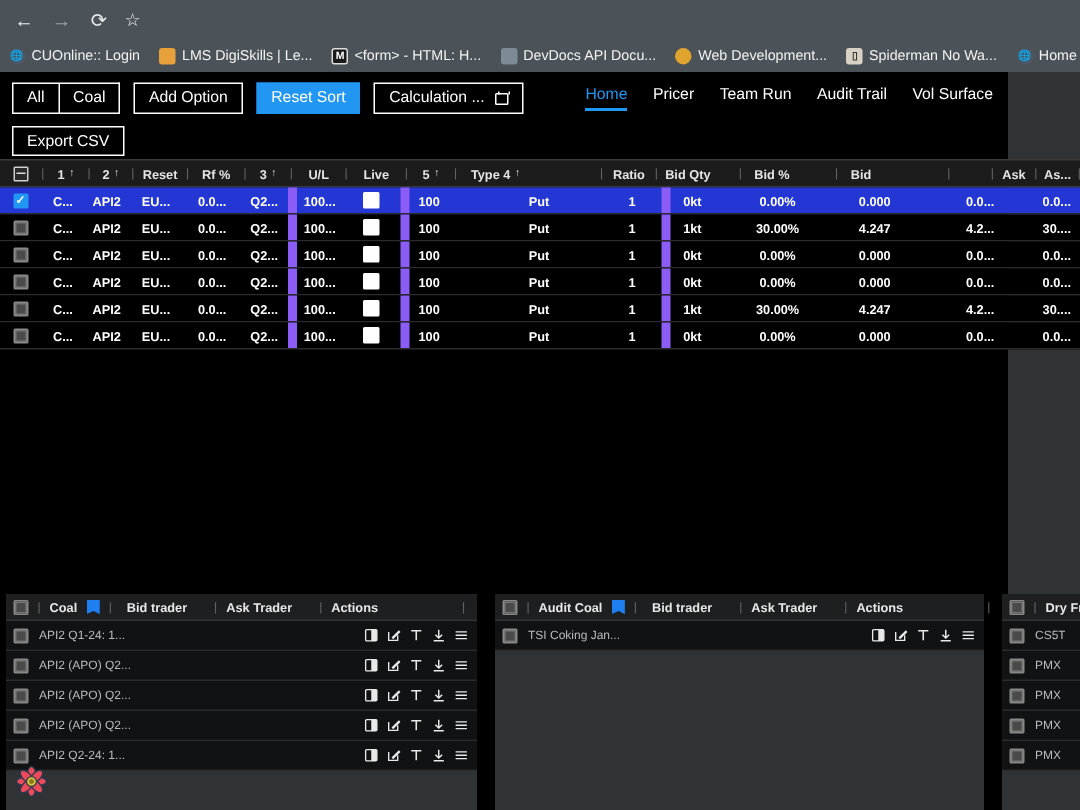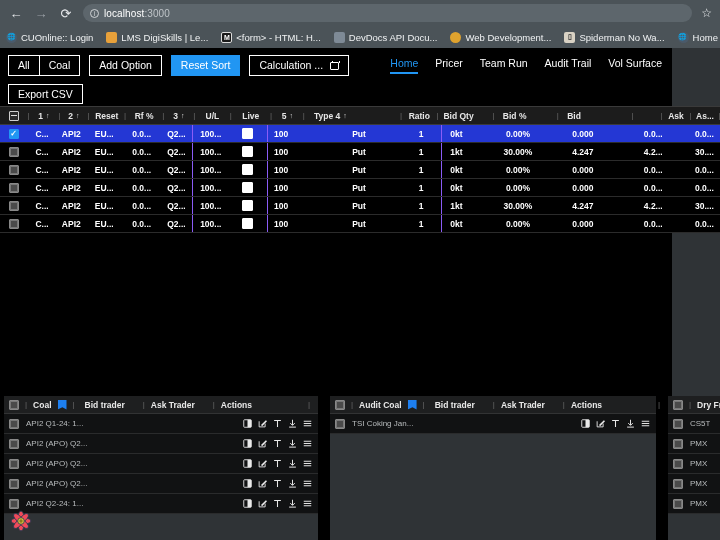--- a/index.html
+++ b/index.html
@@ -99,21 +99,21 @@
   .divider { width: 1px; color: #6a6a6a; font-size: 8px; display: flex; align-items: center; justify-content: center; }
   .divider:before { content: "|"; }
 
   .trow { display: flex; align-items: center; height: 18px; border-bottom: 1px solid #2b2b2b; background: #000; }
   .trow.selected { background: #2437d4; }
   .td {
     font-size: 8.5px; font-weight: bold; color: #ffffff;
     display: flex; align-items: center; justify-content: center;
     height: 100%; white-space: nowrap; overflow: hidden;
   }
-  .cell-sep { border-left: 1px solid #8b5cf6; }
+  .cell-sep { border-left: 6px solid #8b5cf6; }
 
   .cb {
     width: 10px; height: 10px; flex: none;
     border: 1px solid #aaa; background: #2a2a2a; border-radius: 1px;
     display: flex; align-items: center; justify-content: center;
   }
   .cb.inner { border: 1px solid #888; }
   .cb.inner:after { content: ""; width: 6px; height: 6px; background: #4a4a4a; border: 1px solid #777; }
   .cb.checked { background: #2196f3; border-color: #2196f3; }
   .cb.checked:after { content: "✓"; color: #fff; font-size: 8px; line-height: 8px; }
@@ -153,26 +153,20 @@
 </style>
 </head>
 <body>
 
 <div class="browser-chrome">
 
   <div class="url-bar-row">
     <div class="nav-btn">←</div>
     <div class="nav-btn disabled">→</div>
     <div class="nav-btn">⟳</div>
-    <div class="omnibox">
-      <div class="info-icon">i</div>
-      <div class="omnibox-text">
-        <span class="host">localhost</span><span class="port">:3000</span>
-      </div>
-    </div>
     <div class="star-icon">☆</div>
   </div>
 
   <div class="bookmark-row">
     <div class="bookmark">
       <span class="bm-ico" style="background:#4a5a6a;border-radius:50%">🌐</span>
       <span class="bm-label">CUOnline:: Login</span>
     </div>
     <div class="bookmark">
       <span class="bm-ico" style="background:#e8a13a"></span>

